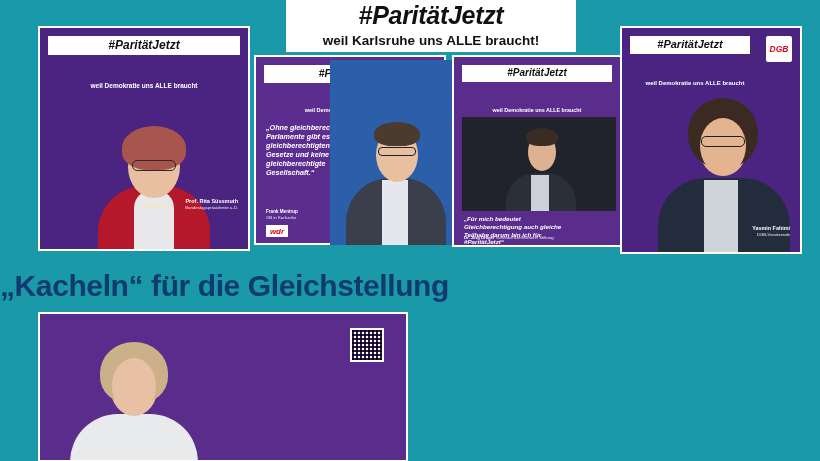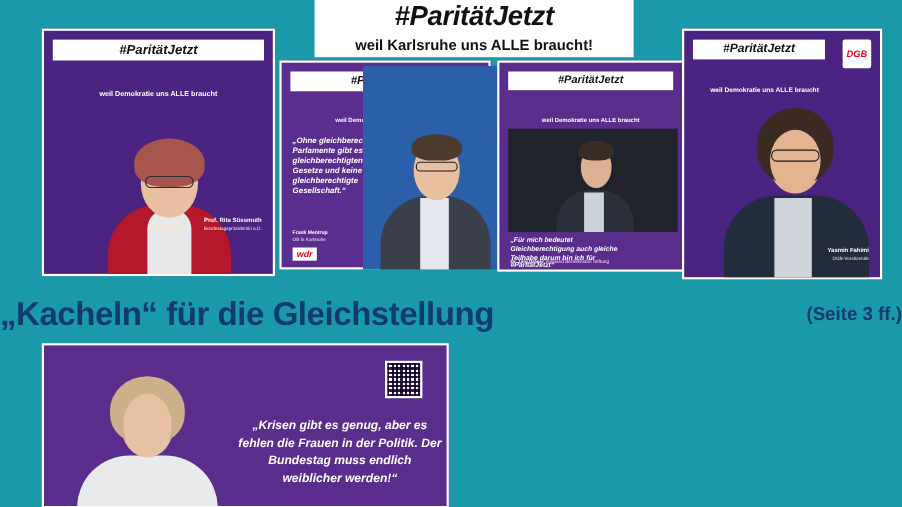--- a/index.html
+++ b/index.html
@@ -228,30 +228,28 @@
     </div>
 
     <div class="cap" style="right:10px; bottom:14px; text-align:right; font-size:5.4px;">
       <div>Yasmin Fahimi</div>
       <div class="small">DGB-Vorsitzende</div>
     </div>
   </div>
 
   <div class="headline-strip">
     <span class="main">„Kacheln“ für die Gleichstellung</span>
-    <span class="page">(Seite 3 ff.)</span>
   </div>
 
   <div class="btile" style="left:38px; top:312px; width:370px; height:150px; background:#5a2d8d;">
     <div class="qr" style="right:22px; top:14px; width:34px; height:34px;"></div>
 
     <div class="person" style="left:24px; top:22px; width:140px; height:132px;">
       <div class="body" style="left:6px; top:78px; width:128px; height:56px; background:#e9eaec; border-radius:48px 48px 0 0;"></div>
       <div class="head" style="left:46px; top:20px; width:48px; height:60px; background:#e8c1a4;"></div>
       <div class="hair" style="left:36px; top:6px; width:68px; height:62px; background:#ccb089; border-radius:50% 50% 44% 44%;"></div>
       <div class="head" style="left:48px; top:22px; width:44px; height:56px; background:#e8c1a4;"></div>
     </div>
 
-    <div class="bquote" style="left:176px; top:66px; width:186px;">„Krisen gibt es genug, aber es fehlen die Frauen in der Politik. Der Bundestag muss endlich weiblicher werden!“</div>
   </div>
 
 
 </div>
 
 </body></html>

